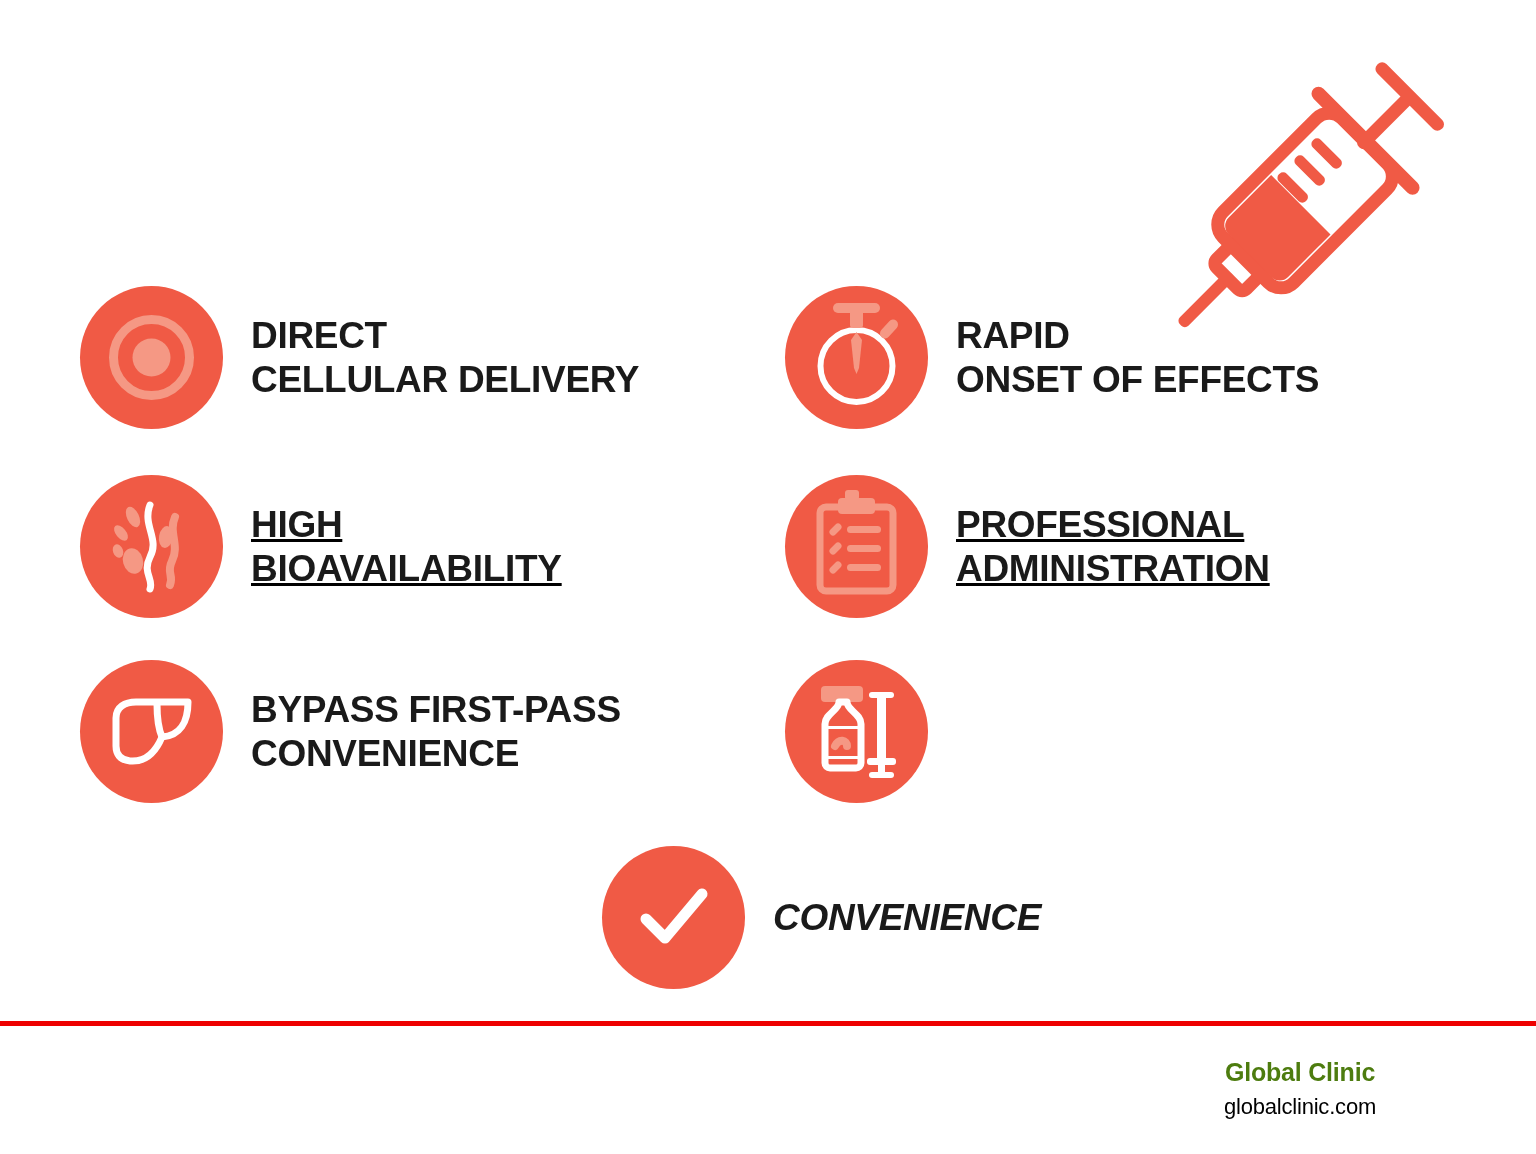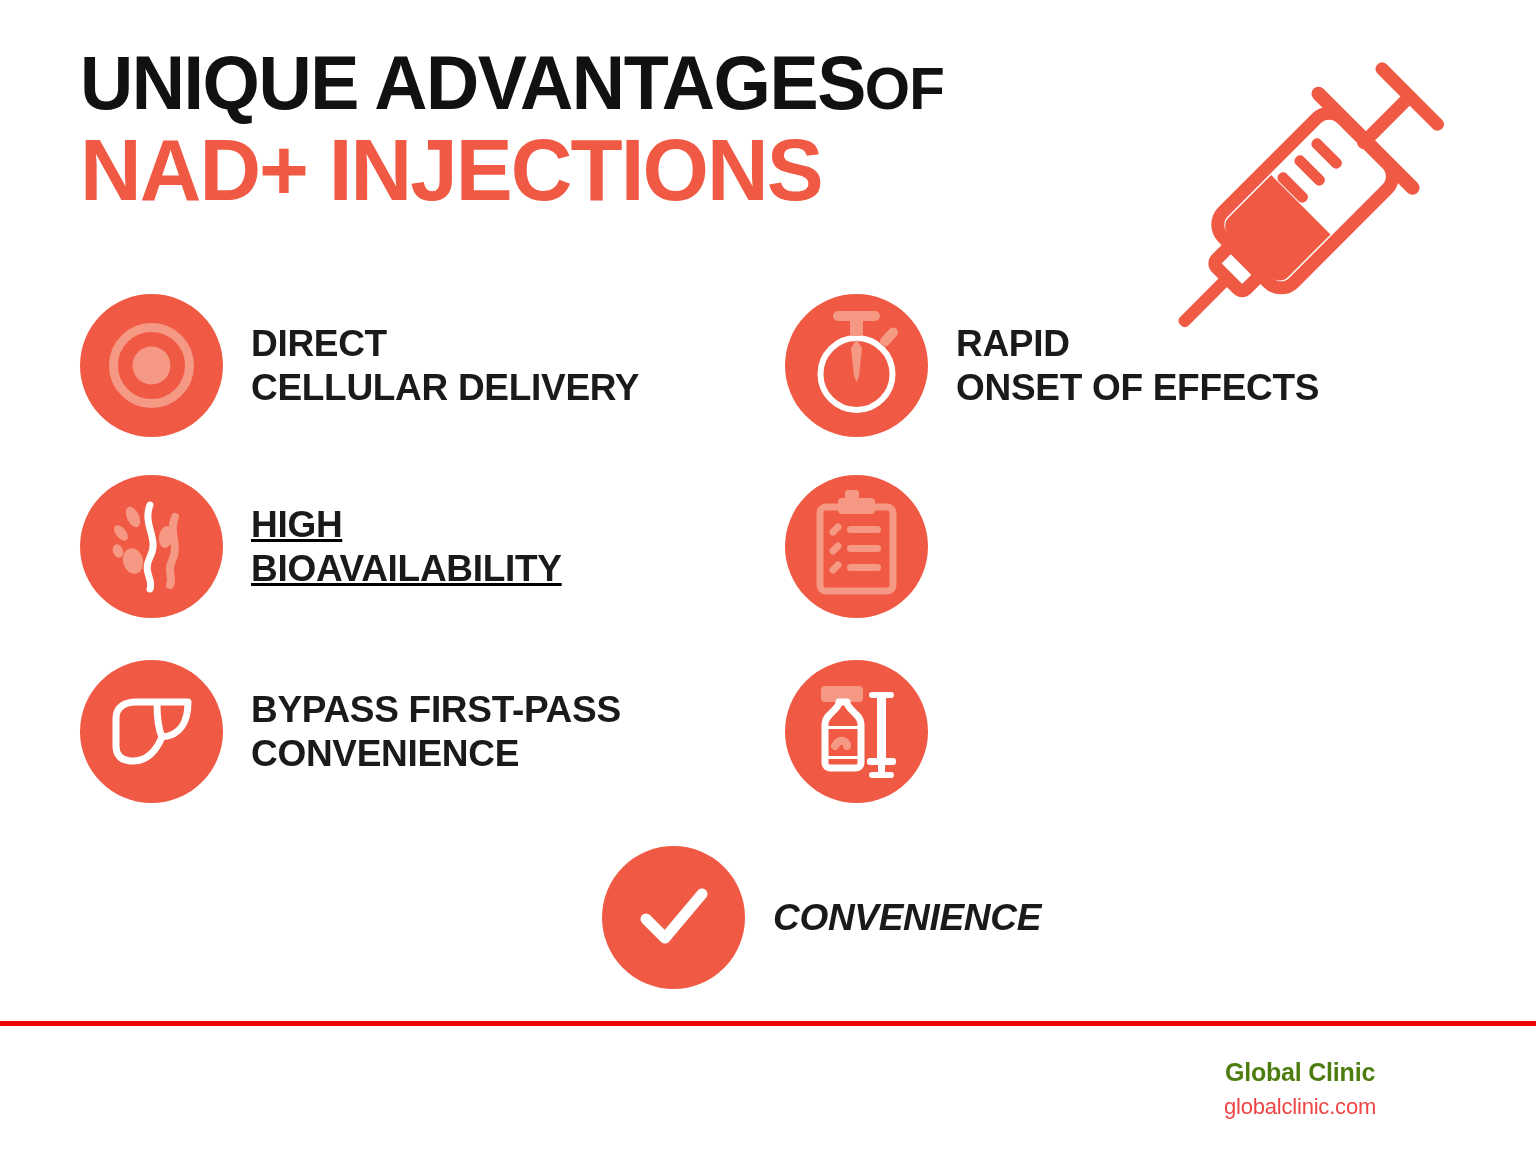--- a/index.html
+++ b/index.html
@@ -94,21 +94,21 @@
     font-weight: 700;
     color: #1A1A1A;
     line-height: 1.17;
     letter-spacing: -0.3px;
     white-space: pre-line;
   }
 
   
   .col-l { left: 80px; }
   .col-r { left: 785px; }
-  .row-1 { top: 8px; }
+  .row-1 { top: 0px; }
   .row-2 { top: 189px; text-decoration: underline; }
   .row-3 { top: 374px; }
   .item-center { left: 602px; top: 560px; font-style: italic; }
 
   
   .divider {
     position: absolute;
     left: 0;
     top: 1021px;
     width: 1536px;
@@ -124,34 +124,30 @@
   }
   .footer-name {
     font-size: 25px;
     font-weight: 700;
     color: #4d7c0f;
     letter-spacing: -0.2px;
   }
   .footer-url {
     font-size: 22px;
     font-weight: 400;
-    color: #ef4444;
+    color: #000000;
     margin-top: 7px;
     letter-spacing: -0.2px;
   }
 </style>
 </head>
 <body>
 
 <div class="poster">
 
-  <div class="header">
-    <div class="title-line1"><span>UNIQUE ADVANTAGES</span><span class="small">OF</span></div>
-    <div class="title-line2">NAD+ INJECTIONS</div>
-  </div>
 
   <div class="syringe">
     <svg width="340" height="330" viewBox="0 0 340 330" fill="none" xmlns="http://www.w3.org/2000/svg">
       <g transform="rotate(45 170 165)">
 
         <rect x="163" y="258" width="12" height="72" rx="5" fill="#F05A45"></rect>
 
         <rect x="148" y="232" width="42" height="32" rx="6" fill="none" stroke="#F05A45" stroke-width="13"></rect>
 
         <rect x="119" y="70" width="100" height="168" rx="18" fill="none" stroke="#F05A45" stroke-width="13"></rect>
@@ -221,20 +217,22 @@
           <rect x="53" y="23" width="37" height="16" rx="4" fill="#F59884"></rect>
           <rect x="60" y="15" width="14" height="10" rx="3" fill="#F59884"></rect>
           <path d="M48 57 L53 52" stroke="#F59884" stroke-width="7" stroke-linecap="round"></path>
           <rect x="62" y="51" width="34" height="7" rx="3.5" fill="#F59884"></rect>
           <path d="M48 76 L53 71" stroke="#F59884" stroke-width="7" stroke-linecap="round"></path>
           <rect x="62" y="70" width="34" height="7" rx="3.5" fill="#F59884"></rect>
           <path d="M48 95 L53 90" stroke="#F59884" stroke-width="7" stroke-linecap="round"></path>
           <rect x="62" y="89" width="34" height="7" rx="3.5" fill="#F59884"></rect>
         </svg>
       </div>
+      <div class="item-label">PROFESSIONAL
+ADMINISTRATION</div>
     </div>
 
     <div class="item col-l row-3">
       <div class="icon-badge">
         <svg width="143" height="143" viewBox="0 0 143 143">
           <path d="M36 58 C36 47, 45 42, 56 42 H108 C108 62, 100 76, 82 77 C74 96, 62 102, 50 101 C40 100, 36 94, 36 86 Z" fill="none" stroke="#FFFFFF" stroke-width="7" stroke-linejoin="round"></path>
           <path d="M77 44 C77 58, 79 70, 82 77" fill="none" stroke="#FFFFFF" stroke-width="7" stroke-linecap="round"></path>
         </svg>
       </div>
       <div class="item-label">BYPASS FIRST-PASS

